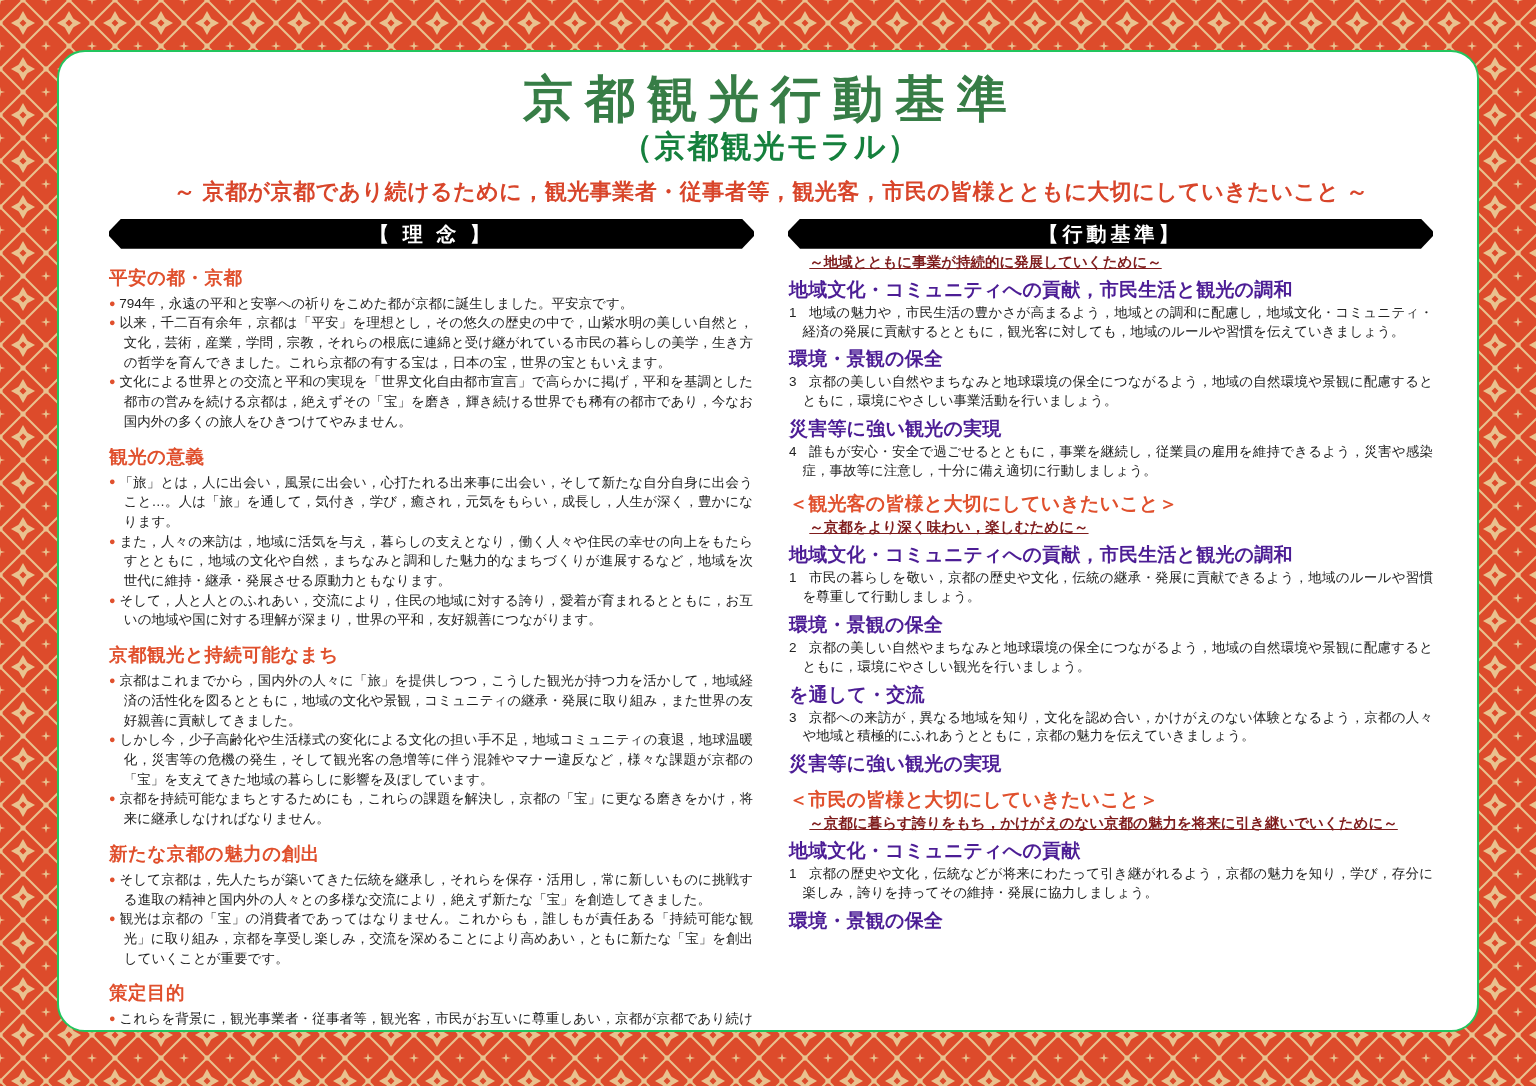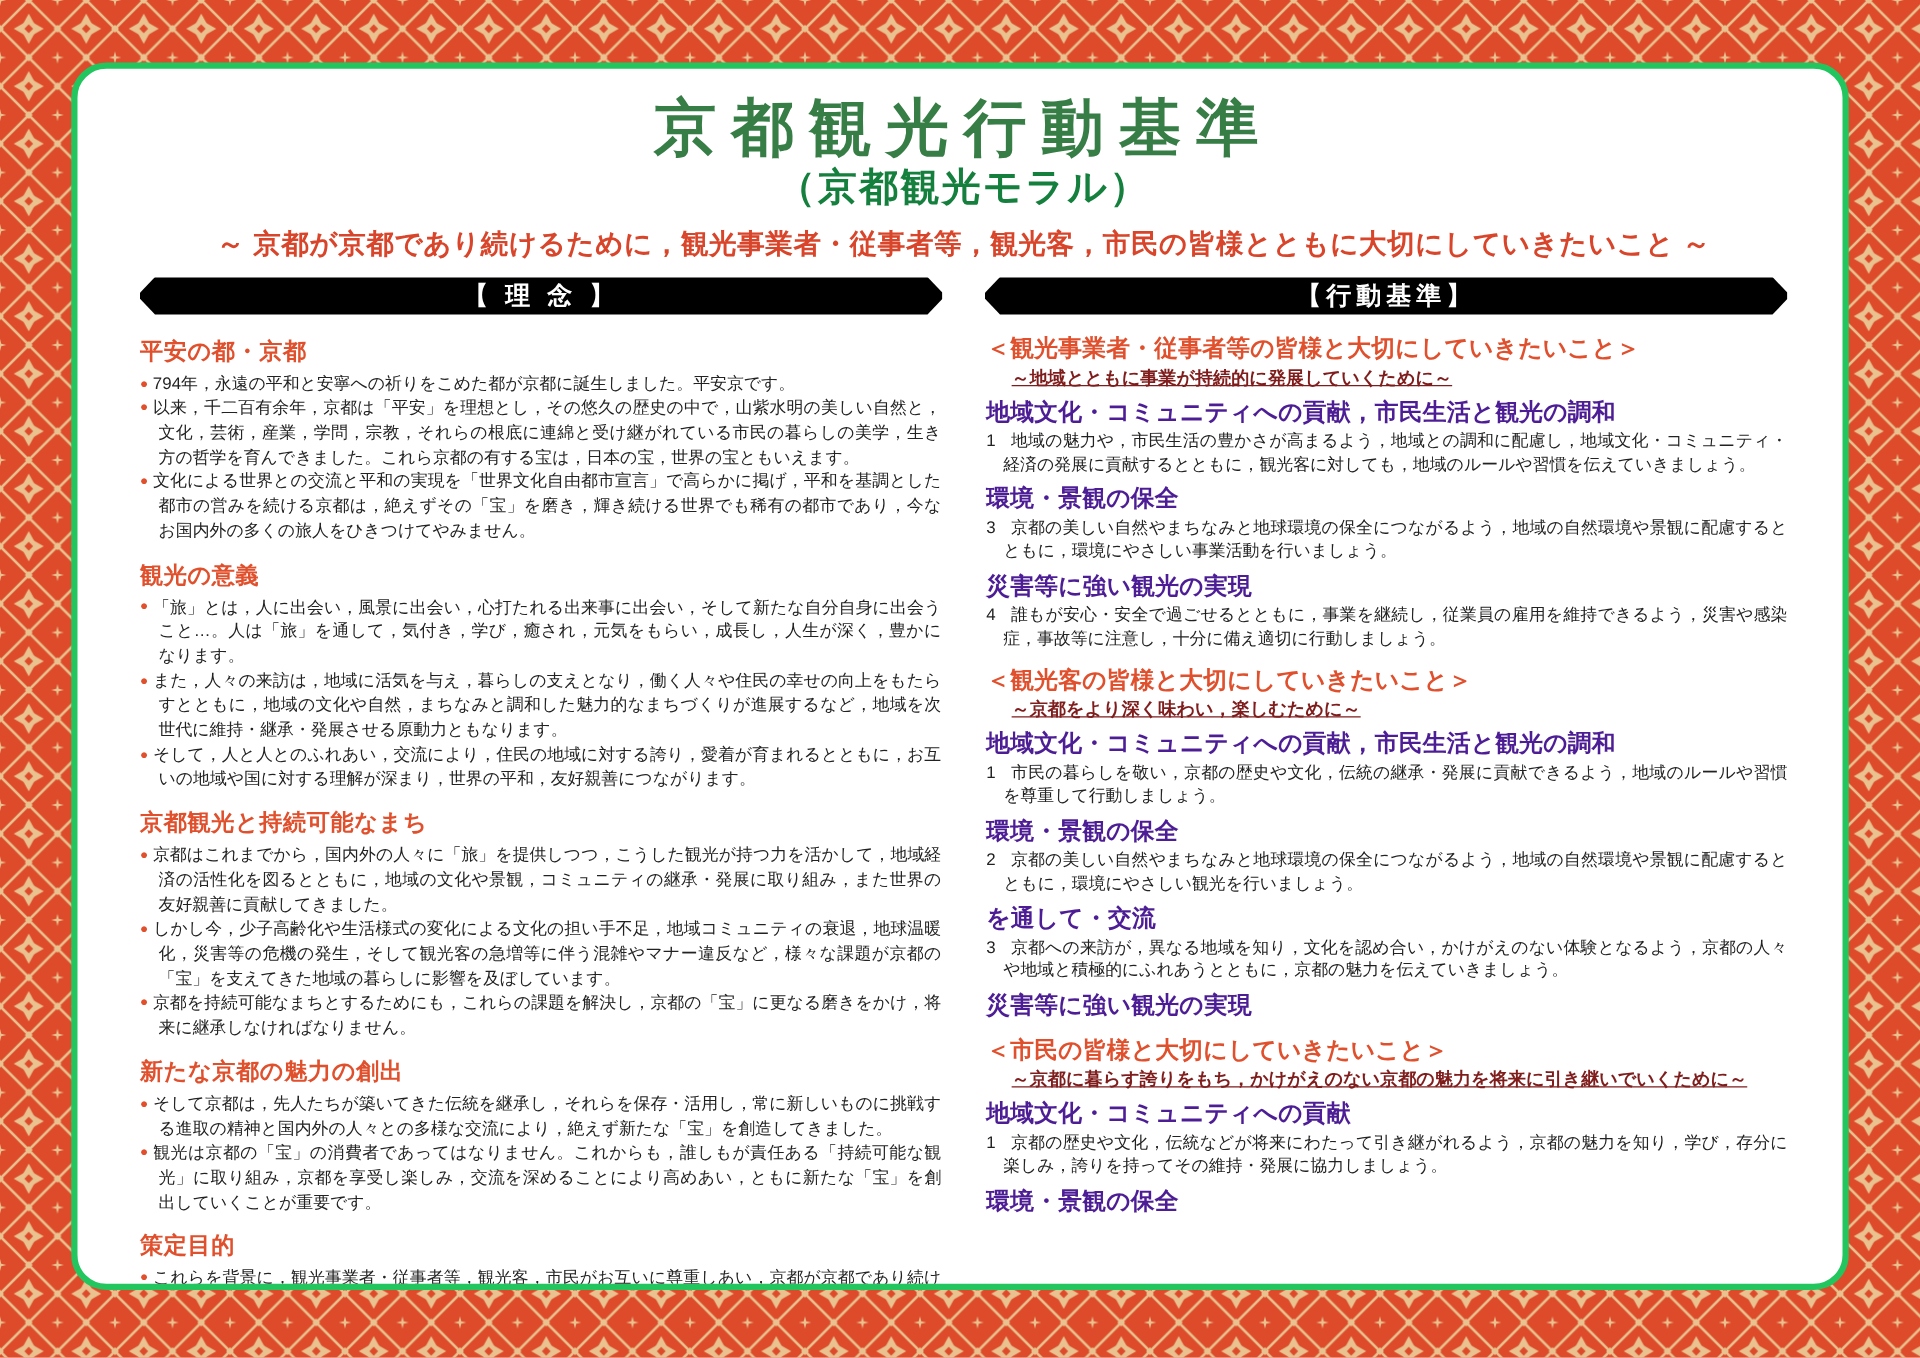--- a/index.html
+++ b/index.html
@@ -4,21 +4,21 @@
 <style>
   html,body{margin:0;padding:0;}
   body{
     width:1536px;height:1086px;position:relative;overflow:hidden;
     font-family:"Liberation Sans","DejaVu Sans",sans-serif;
     background:#DD4B2B;
   }
   #bg-pattern{position:absolute;inset:0;z-index:0;display:block;}
   .sheet{
     position:absolute;left:57px;top:50px;right:57px;bottom:54px;
-    background:#ffffff;border:5px solid #22c55e;border-radius:28px;
+    background:#ffffff;border:2px solid #22c55e;border-radius:28px;
     z-index:1;box-sizing:border-box;padding:14px 44px 10px 50px;
     overflow:hidden;
   }
   .hdr{text-align:center;}
   .title{
     color:#377D46;font-size:50px;font-weight:bold;letter-spacing:12px;
     line-height:1.1;margin-top:6px;
   }
   .subtitle{
     color:#15803d;font-size:31px;font-weight:bold;letter-spacing:2px;
@@ -147,21 +147,20 @@
   </div>
         <div>
     <div class="sec-heading">策定目的</div>
     <div>
             <div class="bullet"><span class="dot">●</span><span>これらを背景に，観光事業者・従事者等，観光客，市民がお互いに尊重しあい，京都が京都であり続けるための「持続可能な観光」を，これまで以上に推進していくために，それぞれの主体に大切にしていただきたいこととして，また市民については，旅行者をあたたかく迎えるなどの京都市市民憲章を具体的に実践するものとして，以下の行動基準を策定します。</span></div>
           </div>
   </div>
       </div>
     <div class="col" id="right-col">
         <div>
-    <div class="group-heading">＜観光事業者・従事者等の皆様と大切にしていきたいこと＞</div>
     <div class="group-sub">～地域とともに事業が持続的に発展していくために～</div>
     <div>
             <div>
     <div class="item-title">地域文化・コミュニティへの貢献，市民生活と観光の調和</div>
     <div class="item-text"><span class="num">1</span><span>地域の魅力や，市民生活の豊かさが高まるよう，地域との調和に配慮し，地域文化・コミュニティ・経済の発展に貢献するとともに，観光客に対しても，地域のルールや習慣を伝えていきましょう。</span></div>
   </div>
             <div>
     <div class="item-title">環境・景観の保全</div>
     <div class="item-text"><span class="num">3</span><span>京都の美しい自然やまちなみと地球環境の保全につながるよう，地域の自然環境や景観に配慮するとともに，環境にやさしい事業活動を行いましょう。</span></div>
   </div>

